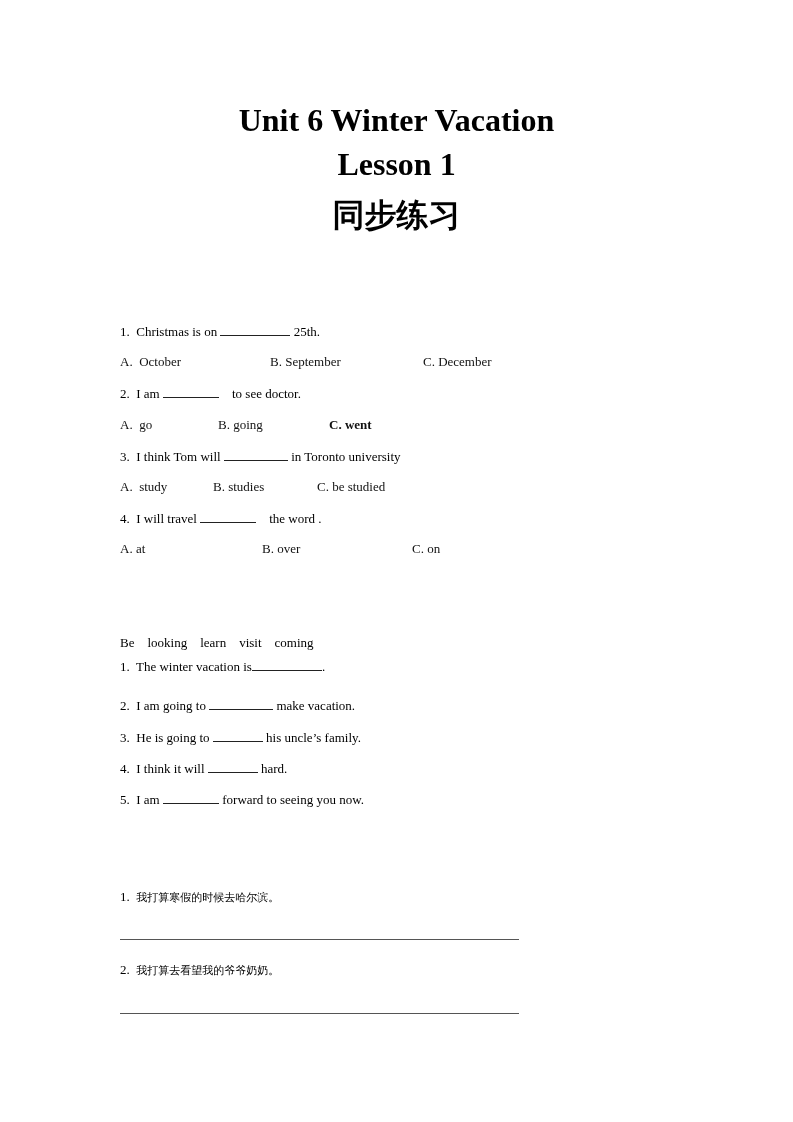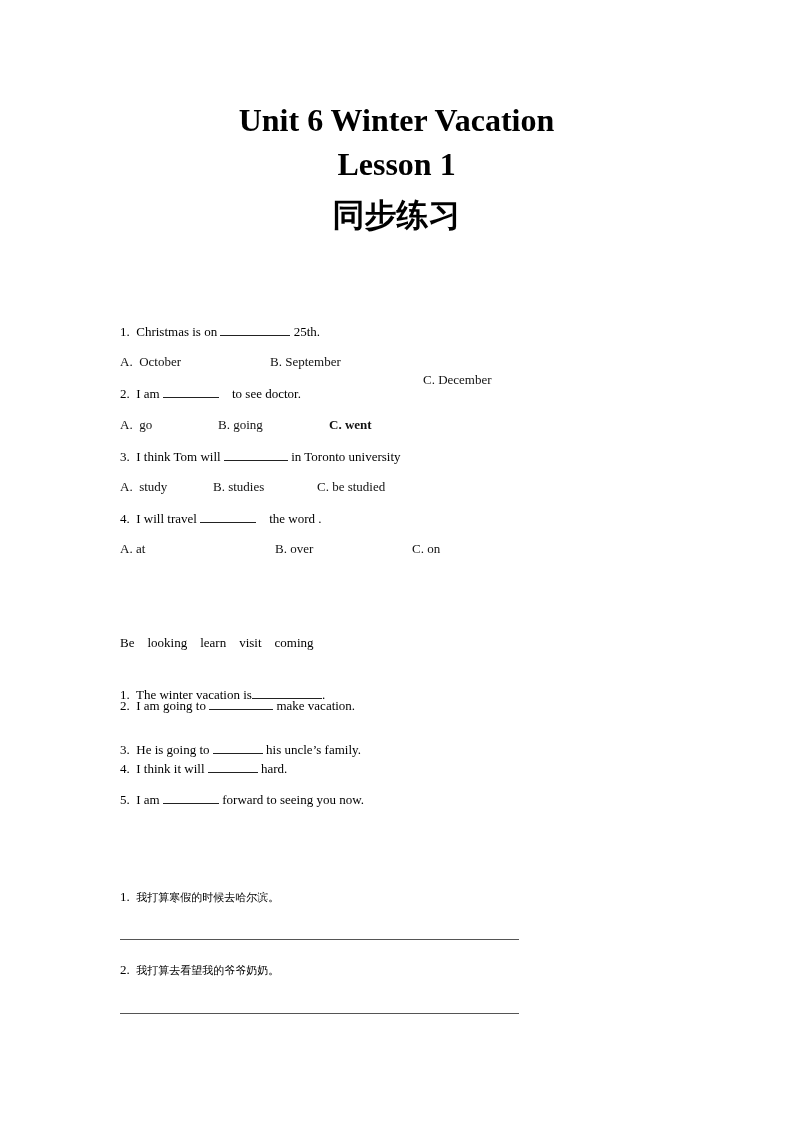--- a/index.html
+++ b/index.html
@@ -76,46 +76,46 @@
   <div class="title-line">Unit 6 Winter Vacation</div>
   <div class="title-line">Lesson 1</div>
   <div class="title-cn">同步练习</div>
 </div>
 
 <div>
 
   <div class="line" style="top:323px;"><span>1.</span>  <span>Christmas is on</span> <span class="blank" style="width:70px;"></span> <span>25th.</span></div>
   <div class="opt" style="left:120px; top:354px;">A.  October</div>
   <div class="opt" style="left:270px; top:354px;text-align:right;">B. September</div>
-  <div class="opt" style="left:423px; top:354px;margin-top:18px;">C. December</div>
+  <div class="opt" style="left:423px; top:354px;">C. December</div>
 
   <div class="line" style="top:385px;"><span>2.</span>  <span>I am</span> <span class="blank" style="width:56px;"></span>    <span>to see doctor.</span></div>
   <div class="opt" style="left:120px; top:417px;">A.  go</div>
   <div class="opt" style="left:218px; top:417px;">B. going</div>
   <div class="opt" style="left:329px; top:417px;font-weight:bold;">C. went</div>
 
   <div class="line" style="top:448px;"><span>3.</span>  <span>I think Tom will</span> <span class="blank" style="width:64px;"></span> <span>in Toronto university</span></div>
   <div class="opt" style="left:120px; top:479px;">A.  study</div>
   <div class="opt" style="left:213px; top:479px;">B. studies</div>
   <div class="opt" style="left:317px; top:479px;">C. be studied</div>
 
   <div class="line" style="top:510px;"><span>4.</span>  <span>I will travel</span> <span class="blank" style="width:56px;"></span>    <span>the word .</span></div>
   <div class="opt" style="left:120px; top:541px;">A. at</div>
-  <div class="opt" style="left:275px; top:541px;">B. over</div>
+  <div class="opt" style="left:262px; top:541px;">B. over</div>
   <div class="opt" style="left:412px; top:541px;">C. on</div>
 </div>
 
 <div>
   <div class="line" style="top:635px;"><span>Be</span>    <span>looking</span>    <span>learn</span>    <span>visit</span>    <span>coming</span></div>
 
-  <div class="line" style="top:686px;"><span>1.</span>  <span>The winter vacation is</span><span class="blank" style="width:70px;"></span><span>.</span></div>
+  <div class="line" style="top:658px;"><span>1.</span>  <span>The winter vacation is</span><span class="blank" style="width:70px;"></span><span>.</span></div>
 
   <div class="line" style="top:697px;"><span>2.</span>  <span>I am going to</span> <span class="blank" style="width:64px;"></span> <span>make vacation.</span></div>
 
-  <div class="line" style="top:729px;margin-top:12px;"><span>3.</span>  <span>He is going to</span> <span class="blank" style="width:50px;"></span> <span>his uncle’s family.</span></div>
+  <div class="line" style="top:729px;"><span>3.</span>  <span>He is going to</span> <span class="blank" style="width:50px;"></span> <span>his uncle’s family.</span></div>
 
   <div class="line" style="top:760px;"><span>4.</span>  <span>I think it will</span> <span class="blank" style="width:50px;"></span> <span>hard.</span></div>
 
   <div class="line" style="top:791px;"><span>5.</span>  <span>I am</span> <span class="blank" style="width:56px;"></span> <span>forward to seeing you now.</span></div>
 </div>
 
 <div>
   <div class="line" style="top:889px;"><span>1.</span>  <span class="cn">我打算寒假的时候去哈尔滨。</span></div>
   <div class="answer-line" style="top:939px;"></div>
 

